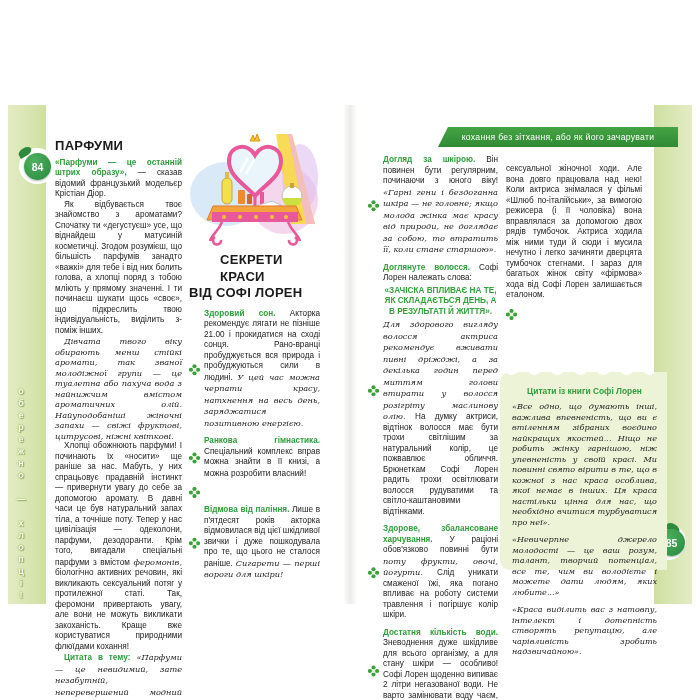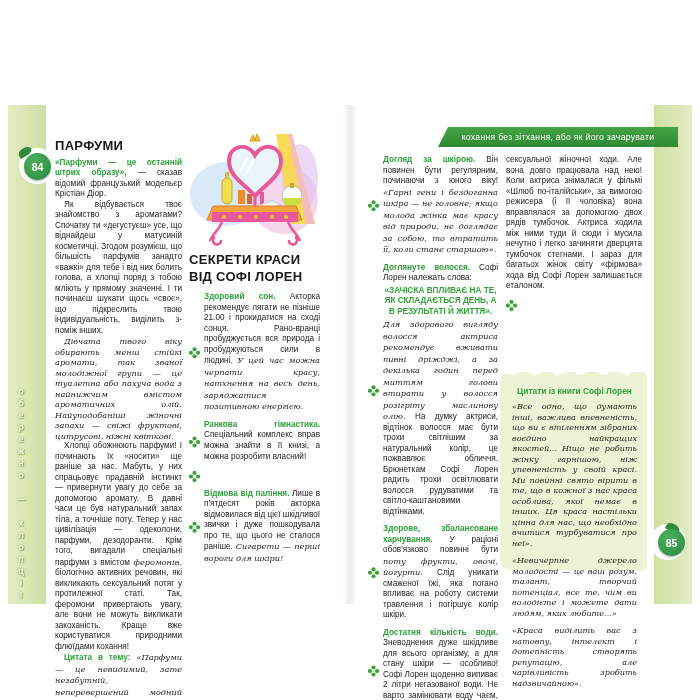--- a/index.html
+++ b/index.html
@@ -26,21 +26,21 @@
   .col{position:absolute;font-size:8.2px;line-height:1.28;text-align:justify;}
   .col p{margin:0;}
   .section-heading{font-size:13px;font-weight:bold;color:#1a1a1a;margin:0 0 3px;text-align:left;letter-spacing:.3px;}
   .green-bold{color:#2f9e3c;font-weight:bold;}
   .hw{font-family:"DejaVu Serif",serif;font-style:italic;}
   .indent{text-indent:9px;}
   .item{display:flex;gap:4px;margin-top:7px;}
   .item .body{flex:1;}
   .flower-ic{flex:0 0 11px;margin-top:1px;}
   .caps-quote{display:block;text-align:center;color:#33a23a;font-weight:bold;margin:2px 0 2px;}
-  .quote-panel{position:absolute;left:500px;top:372px;width:147px;height:198px;
+  .quote-panel{position:absolute;left:500px;top:372px;width:167px;height:198px;
     background:#edf3d6;border-radius:10px 0 0 10px;padding:14px 10px 8px 12px;box-sizing:border-box;}
   .quote-panel::before{content:"";position:absolute;left:0;top:0;right:0;height:10px;
     background-image:radial-gradient(circle at 50% -45%, #ffffff 7px, rgba(255,255,255,0) 7.6px);
     background-size:23px 10px;background-repeat:repeat-x;}
   .quote-panel .panel-heading{text-align:center;font-size:8.4px;margin-bottom:5px;}
   .quote-panel p{font-size:8.1px;line-height:1.3;margin:0 0 7px;text-align:justify;}
   .illus{position:absolute;left:188px;top:128px;width:133px;height:120px;}
 </style>
 </head>
 <body>
@@ -97,21 +97,21 @@
     <h3 class="section-heading">ПАРФУМИ</h3>
     <p><span class="green-bold">«Парфуми — це останній штрих образу»,</span><span> — сказав відомий французький модельєр Крістіан Діор.</span></p>
     <p class="indent">Як відбувається твоє знайомство з ароматами? Спочатку ти «дегустуєш» усе, що віднайдеш у матусиній косметичці. Згодом розумієш, що більшість парфумів занадто «важкі» для тебе і від них болить голова, а хлопці поряд з тобою мліють у прямому значенні. І ти починаєш шукати щось «своє», що підкреслить твою індивідуальність, виділить з-поміж інших.</p>
     <p class="indent hw">Дівчата твого віку обирають менш стійкі аромати, так званої молодіжної групи — це туалетна або пахуча вода з найнижчим вмістом ароматичних олій. Найуподобаніші жіночні запахи — свіжі фруктові, цитрусові, ніжні квіткові.</p>
     <p class="indent"><span>Хлопці обожнюють парфуми! І починають їх «носити» ще раніше за нас. Мабуть, у них спрацьовує прадавній інстинкт — привернути увагу до себе за допомогою аромату. В давні часи це був натуральний запах тіла, а точніше поту. Тепер у нас цивілізація — одеколони, парфуми, дезодоранти. Крім того, вигадали спеціальні парфуми з вмістом </span><span class="hw">феромонів,</span><span> біологічно активних речовин, які викликають сексуальний потяг у протилежної статі. Так, феромони привертають увагу, але вони не можуть викликати закоханість. Краще вже користуватися природними флюїдами кохання!</span></p>
     <p class="indent"><span class="green-bold">Цитата в тему:</span><span class="hw"> «Парфуми — це невидимий, зате незабутній, неперевершений модний аксесуар. Вони сповіщають про появу жінки і продовжують нагадувати про неї, коли вона пішла...»</span></p>
 
   </div>
 
   <div class="col" id="l2" style="left:189px;top:252px;width:131px;">
-    <h3 class="section-heading" style="margin-bottom:0;">СЕКРЕТИ КРАСИ</h3>
+    <h3 class="section-heading" style="margin-bottom:0;margin-left:31px;">СЕКРЕТИ КРАСИ</h3>
     <h3 class="section-heading">ВІД СОФІ ЛОРЕН</h3>
 
     <div class="item">
       <svg class="flower-ic" viewBox="0 0 10 10">
         <circle cx="5" cy="1.8" r="1.9" fill="#3aa23a"></circle>
           <circle cx="1.8" cy="5" r="1.9" fill="#3aa23a"></circle>
         <circle cx="8.2" cy="5" r="1.9" fill="#3aa23a"></circle>
           <circle cx="5" cy="8.2" r="1.9" fill="#3aa23a"></circle>
         <circle cx="5" cy="5" r="1.6" fill="#e9f4d9"></circle>
         </svg>
@@ -192,21 +192,21 @@
           <circle cx="1.8" cy="5" r="1.9" fill="#3aa23a"></circle>
         <circle cx="8.2" cy="5" r="1.9" fill="#3aa23a"></circle>
           <circle cx="5" cy="8.2" r="1.9" fill="#3aa23a"></circle>
         <circle cx="5" cy="5" r="1.6" fill="#e9f4d9"></circle>
         </svg>
       <div class="body"><span class="green-bold">Достатня кількість води.</span><span> Зневоднення дуже шкідливе для всього організму, а для стану шкіри — особливо! Софі Лорен щоденно випиває 2 літри негазованої води. Не варто замінювати воду чаєм, соком чи молоком.</span><span class="hw"></span><span></span></div>
     </div>
 
   </div>
 
-  <div class="col" id="r2" style="left:506px;top:155px;width:136px;">
+  <div class="col" id="r2" style="left:506px;top:164px;width:136px;">
     <p>сексуальної жіночної ходи. Але вона довго працювала над нею! Коли актриса знімалася у фільмі «Шлюб по-італійськи», за вимогою режисера (і її чоловіка) вона вправлялася за допомогою двох рядів тумбочок. Актриса ходила між ними туди й сюди і мусила нечутно і легко зачиняти дверцята тумбочок стегнами. І зараз для багатьох жінок світу «фірмова» хода від Софі Лорен залишається еталоном.</p>
 
     <div class="item">
       <svg class="flower-ic" viewBox="0 0 10 10">
         <circle cx="5" cy="1.8" r="1.9" fill="#3aa23a"></circle>
           <circle cx="1.8" cy="5" r="1.9" fill="#3aa23a"></circle>
         <circle cx="8.2" cy="5" r="1.9" fill="#3aa23a"></circle>
           <circle cx="5" cy="8.2" r="1.9" fill="#3aa23a"></circle>
         <circle cx="5" cy="5" r="1.6" fill="#e9f4d9"></circle>
         </svg>

